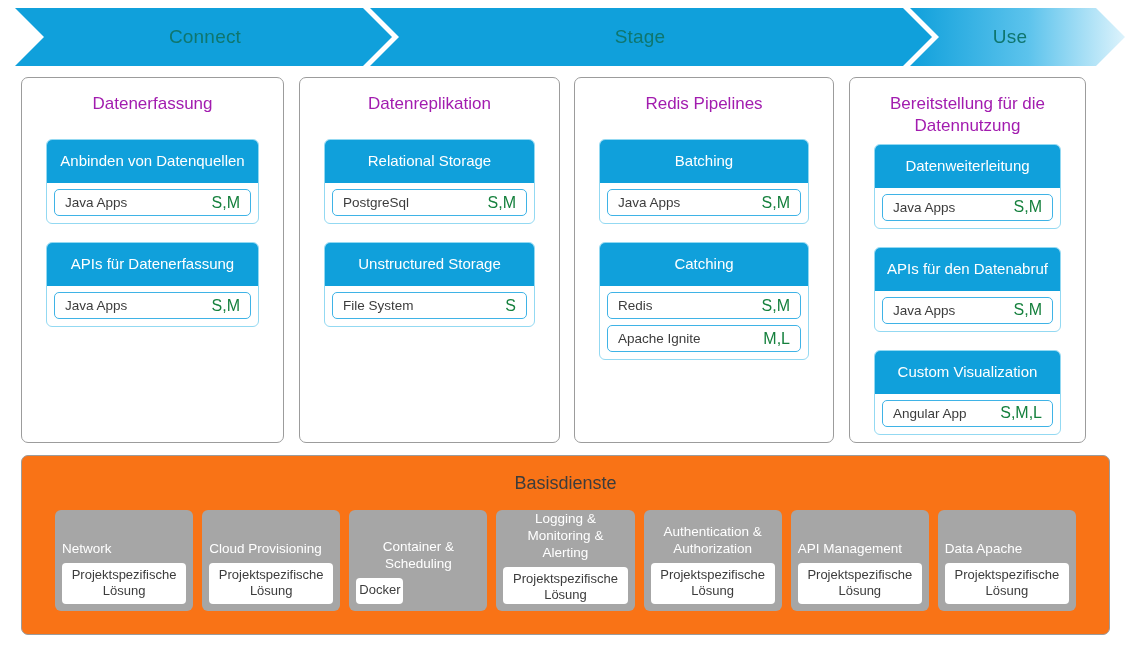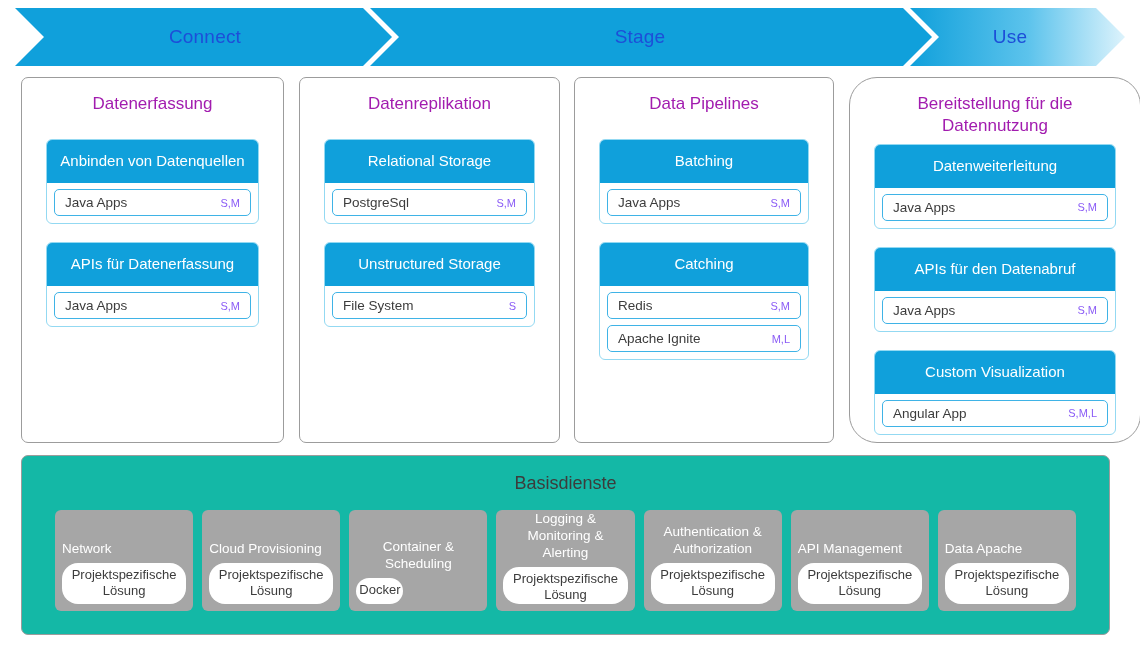--- a/index.html
+++ b/index.html
@@ -32,21 +32,21 @@
     position: absolute;
     left: 0;
     top: 0;
   }
   .phase-label {
     position: absolute;
     top: 0;
     height: 58px;
     line-height: 58px;
     text-align: center;
-    color: #1d4ed8;
+    color: #0f766e;
     font-size: 19px;
     letter-spacing: .2px;
     white-space: nowrap;
   }
   .phase-label.p0 { left: 40px;  width: 330px; }
   .phase-label.p1 { left: 400px; width: 480px; }
   .phase-label.p2 { left: 930px; width: 160px; }
 
   
   .panel {
@@ -54,21 +54,21 @@
     top: 77px;
     height: 366px;
     box-sizing: border-box;
     border: 1px solid #9c9c9c;
     border-radius: 7px;
     background: #ffffff;
   }
   #panel-0 { left: 21px;  width: 263px; }
   #panel-1 { left: 299px; width: 261px; }
   #panel-2 { left: 574px; width: 260px; }
-  #panel-3 { left: 849px; width: 292px; border-radius: 28px; }
+  #panel-3 { left: 849px; width: 237px; }
 
   .panel-title {
     margin: 0;
     padding: 15px 14px 0 14px;
     font-size: 17px;
     font-weight: normal;
     color: #a21caf;
     text-align: center;
     line-height: 1.32;
   }
@@ -108,33 +108,33 @@
     height: 27px;
     display: flex;
     align-items: center;
     justify-content: space-between;
     padding: 0 10px;
     margin-bottom: 6px;
     font-size: 13.5px;
     color: #3c3c3c;
   }
   .item:last-child { margin-bottom: 0; }
-  .item-size { font-size: 11px; color: #8b5cf6; }
+  .item-size { font-size: 16px; color: #15803d; }
 
   
   #basis-panel {
     position: absolute;
     left: 21px;
     top: 455px;
     width: 1089px;
     height: 180px;
     box-sizing: border-box;
     border: 1px solid #9c9c9c;
     border-radius: 7px;
-    background: #14b8a6;
+    background: #f97316;
   }
   #basis-title {
     margin: 0;
     padding-top: 17px;
     font-size: 18px;
     font-weight: normal;
     text-align: center;
     color: #3c3c3c;
   }
   #basis-cards {
@@ -157,21 +157,21 @@
   }
   .svc-title {
     color: #ffffff;
     font-size: 13.5px;
     text-align: center;
     line-height: 1.27;
     margin-bottom: 6px;
   }
   .svc-value {
     background: #ffffff;
-    border-radius: 16px;
+    border-radius: 4px;
     color: #3c3c3c;
     font-size: 13px;
     text-align: center;
     line-height: 1.22;
     padding: 4px 3px 5px 3px;
     min-height: 17px;
   }
 </style>
 </head>
 <body>
@@ -244,21 +244,21 @@
             <span>File System</span>
             <span class="item-size">S</span>
           </div>
         </div>
       </div>
 
     </div>
   </div>
 
   <div class="panel" id="panel-2">
-    <h2 class="panel-title">Data Pipelines</h2>
+    <h2 class="panel-title">Redis Pipelines</h2>
     <div class="panel-groups">
 
       <div class="group">
         <div class="group-header">Batching</div>
         <div class="group-items">
           <div class="item">
             <span>Java Apps</span>
             <span class="item-size">S,M</span>
           </div>
         </div>

